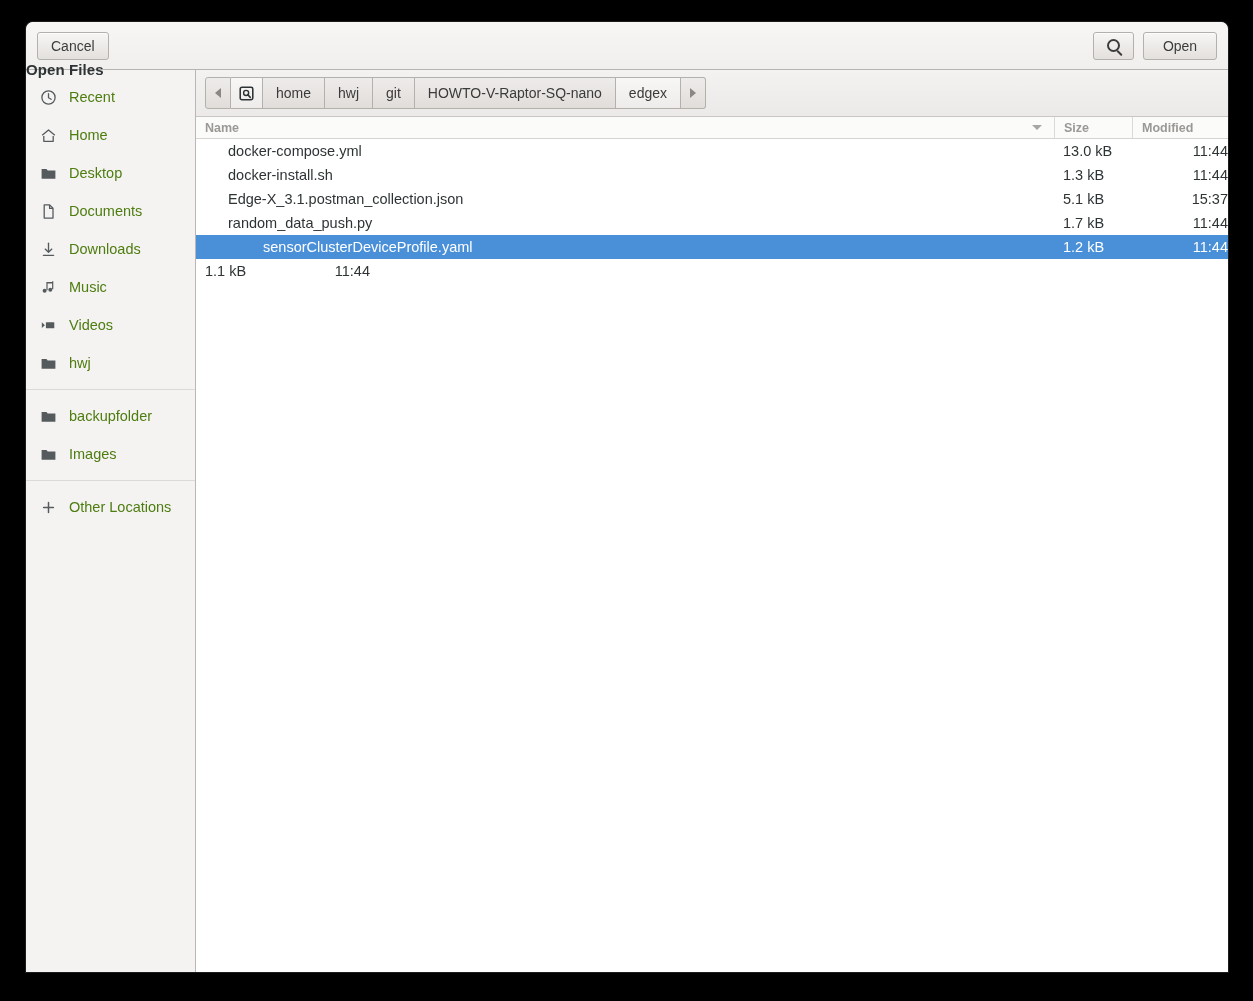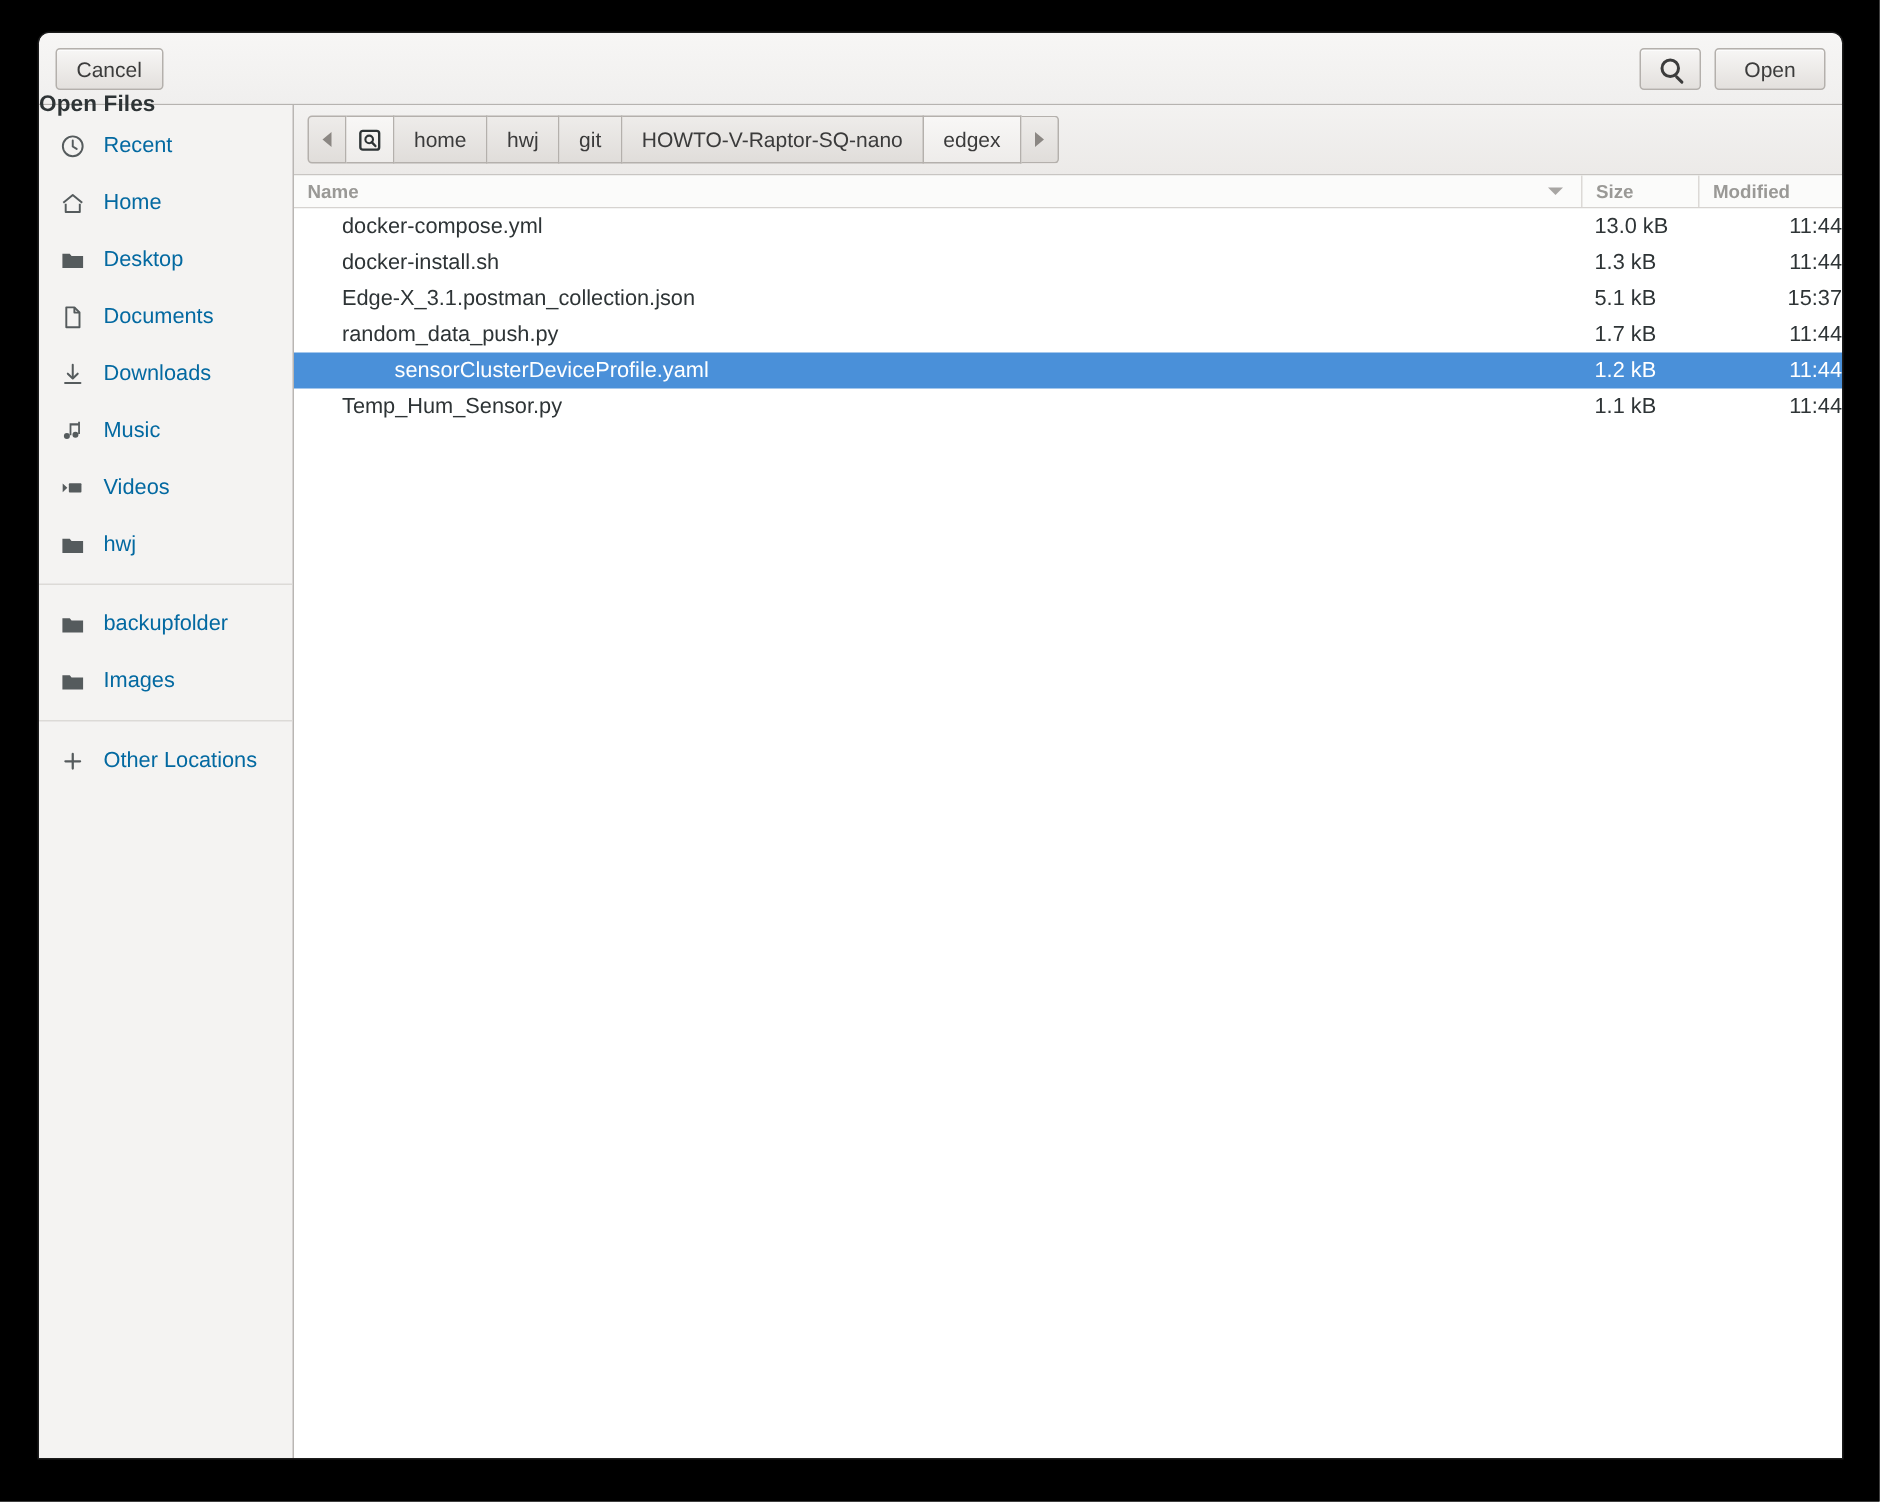--- a/index.html
+++ b/index.html
@@ -95,21 +95,21 @@
     padding-top: 8px;
     overflow: hidden;
   }
   .side-row {
     height: 38px;
     display: flex;
     align-items: center;
     padding-left: 14px;
     gap: 12px;
     cursor: pointer;
-    color: #0369a1;
+    color: #4d7c0f;
     font-size: 14.5px;
   }
   .side-sep { height: 1px; background: #dcdad7; margin: 7px 0; }
   .side-ico {
     width: 17px; height: 17px;
     flex: 0 0 17px;
     display: flex; align-items: center; justify-content: center;
     color: #555b5d;
   }
   .side-ico svg { display: block; }
@@ -391,21 +391,20 @@
           <span class="fname">random_data_push.py</span>
           <span class="fsize">1.7 kB</span>
           <span class="fmod">11:44</span>
         </div>
         <div class="frow selected">
           <span class="fname">sensorClusterDeviceProfile.yaml</span>
           <span class="fsize">1.2 kB</span>
           <span class="fmod">11:44</span>
         </div>
         <div class="frow">
-          <span class="fname">Temp_Hum_Sensor.py</span>
           <span class="fsize">1.1 kB</span>
           <span class="fmod">11:44</span>
         </div>
       </div>
 
     </div>
   </div>
 </div>
 
 </body></html>

